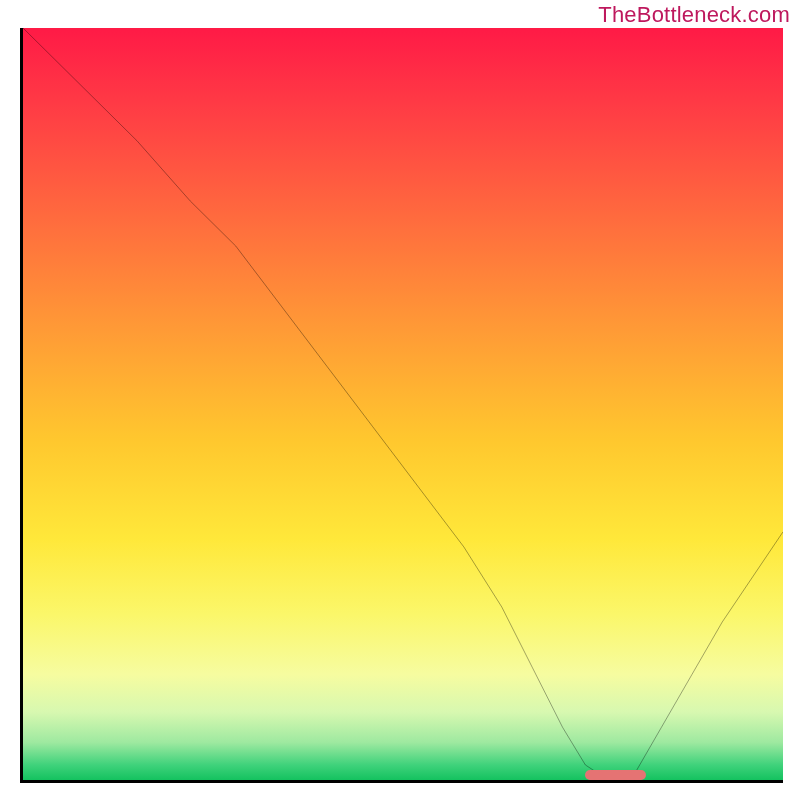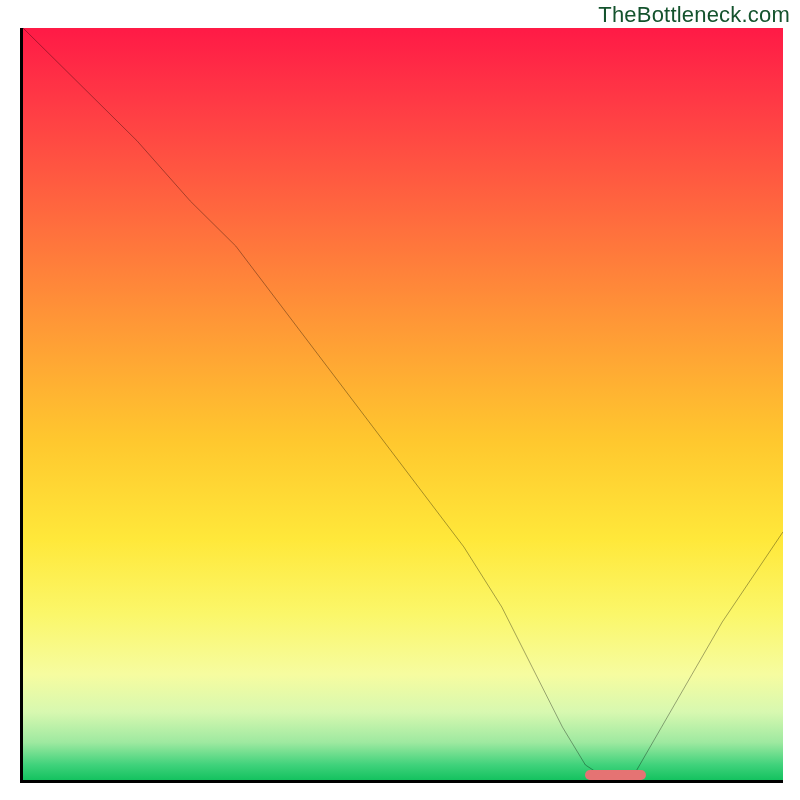--- a/index.html
+++ b/index.html
@@ -13,21 +13,21 @@
   .container {
     position: relative;
     width: 800px;
     height: 800px;
   }
   .watermark {
     position: absolute;
     top: 2px;
     right: 10px;
     font-size: 22px;
-    color: #14532d;
+    color: #be185d;
     font-weight: 500;
     letter-spacing: 0.2px;
   }
   .plot-area {
     position: absolute;
     left: 20px;
     top: 28px;
     width: 760px;
     height: 752px;
     border-left: 3px solid #000;

